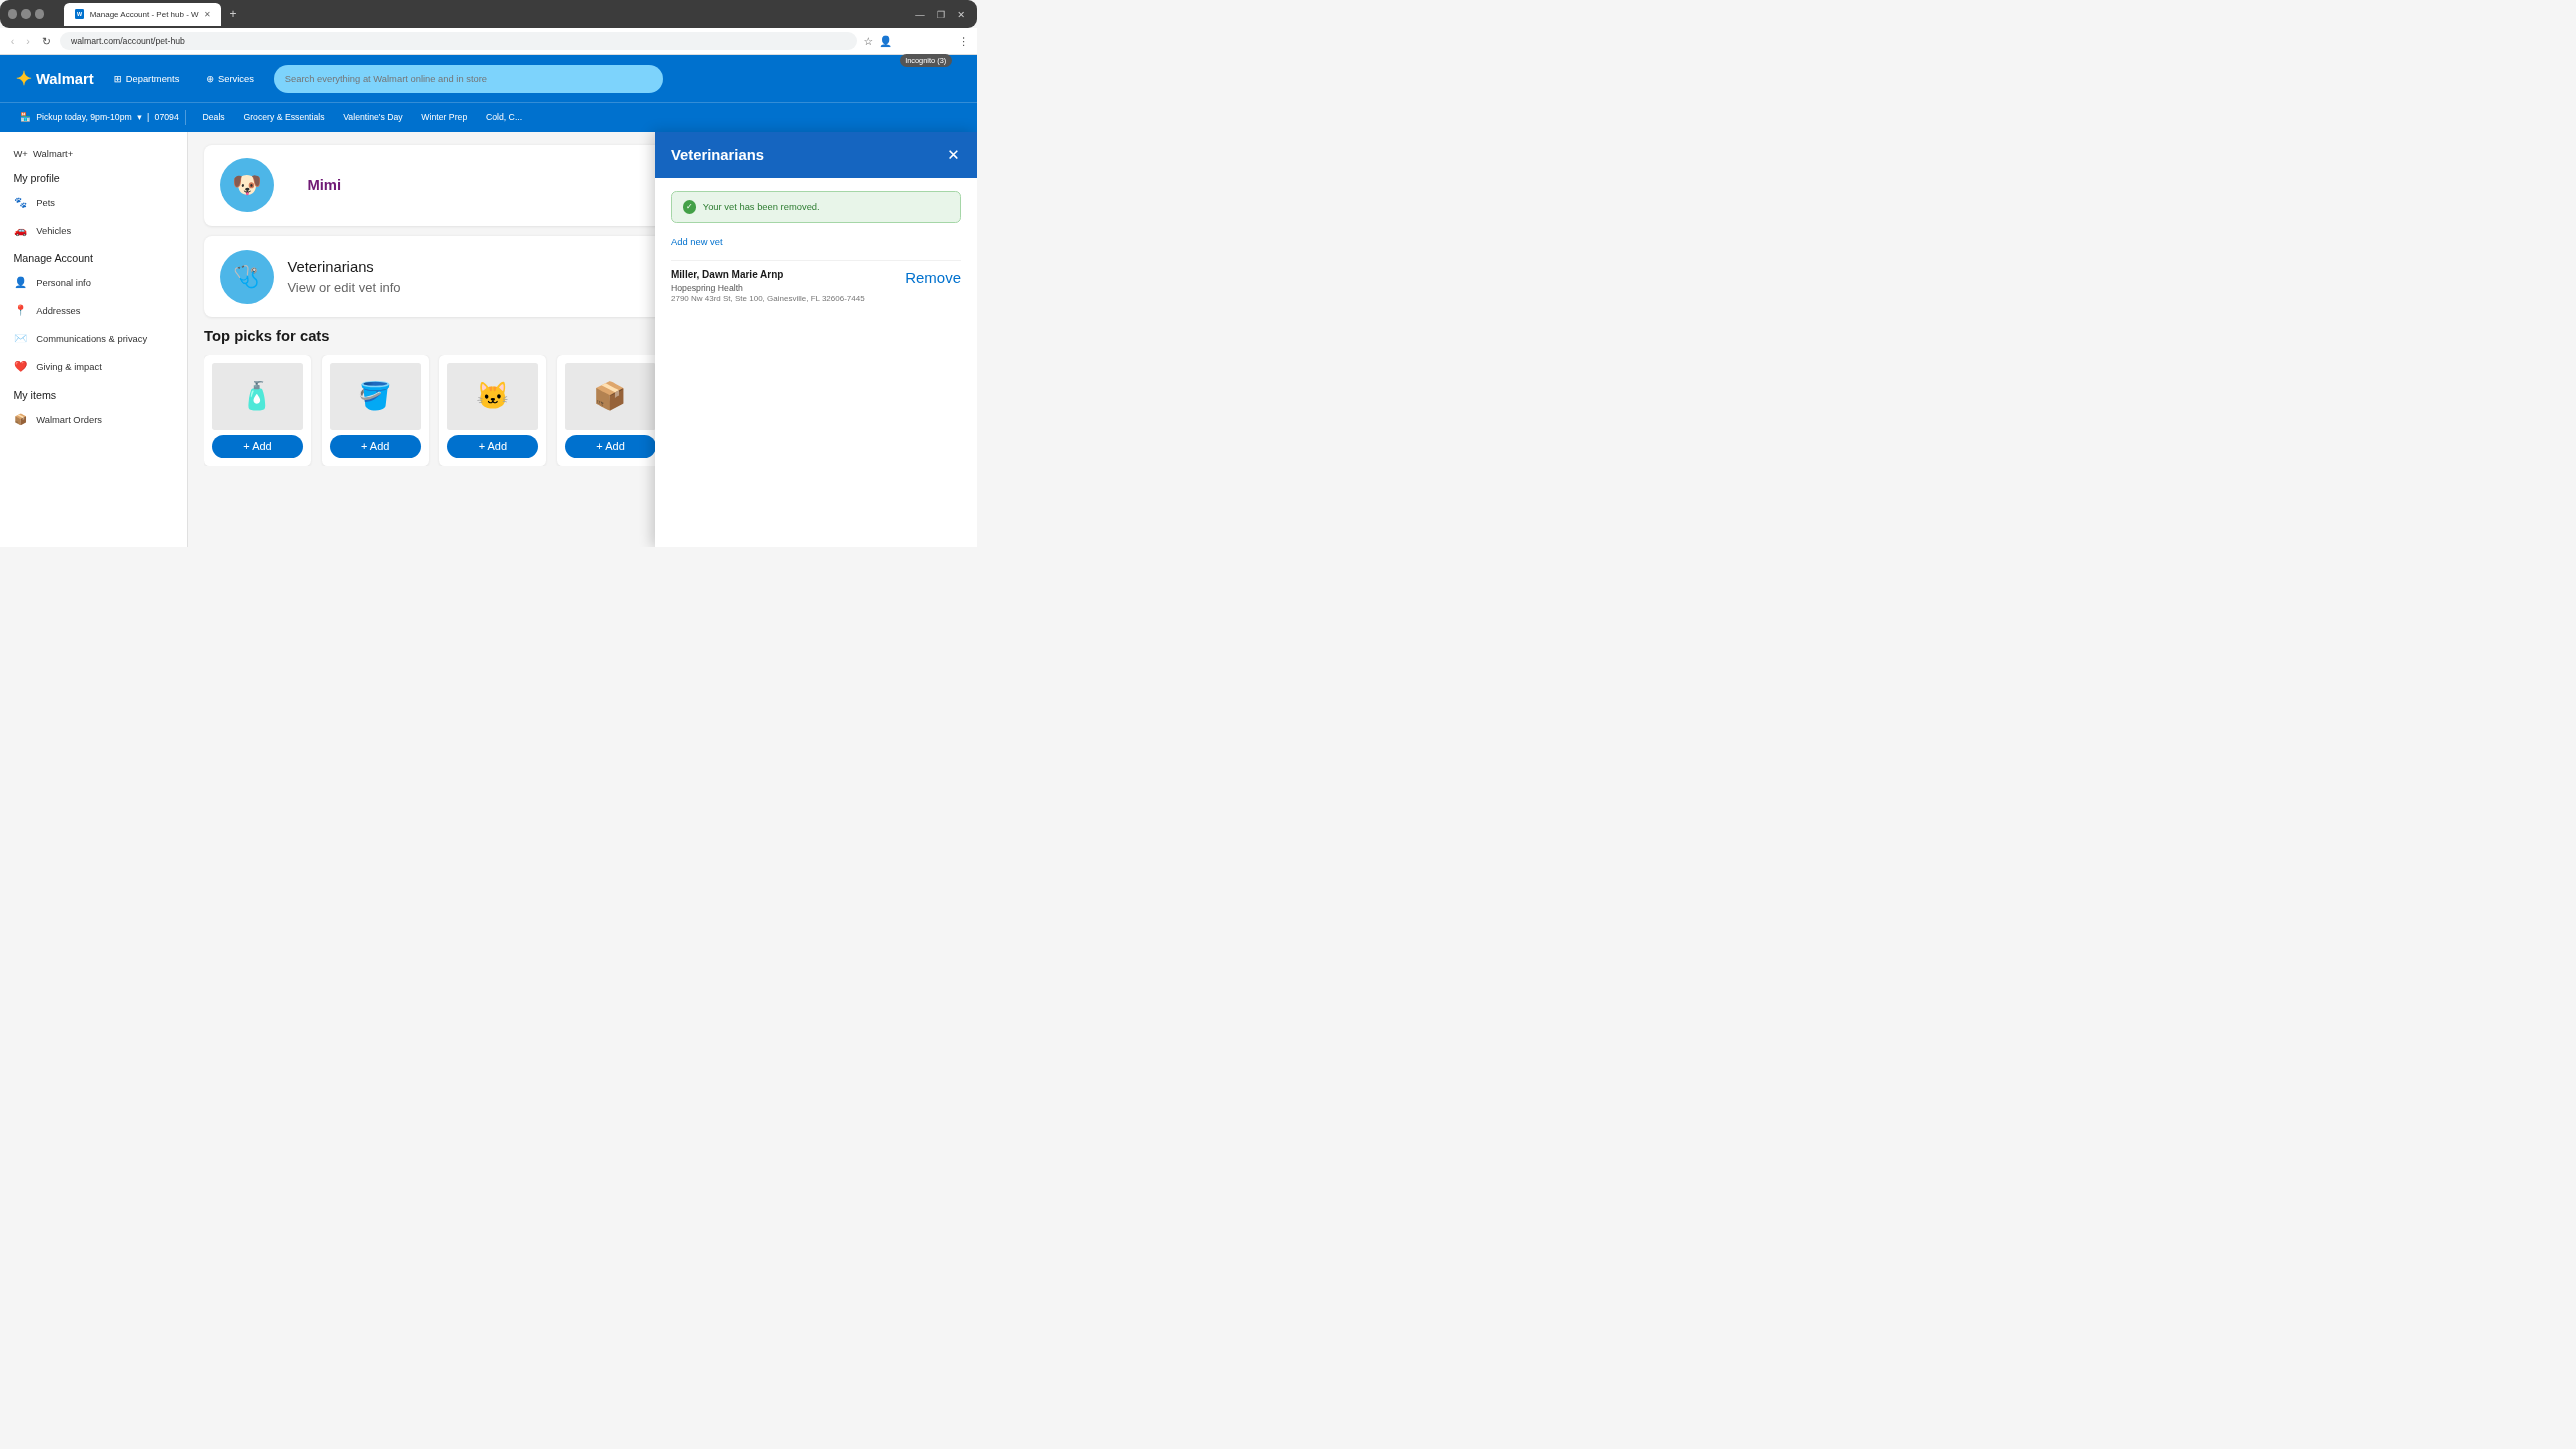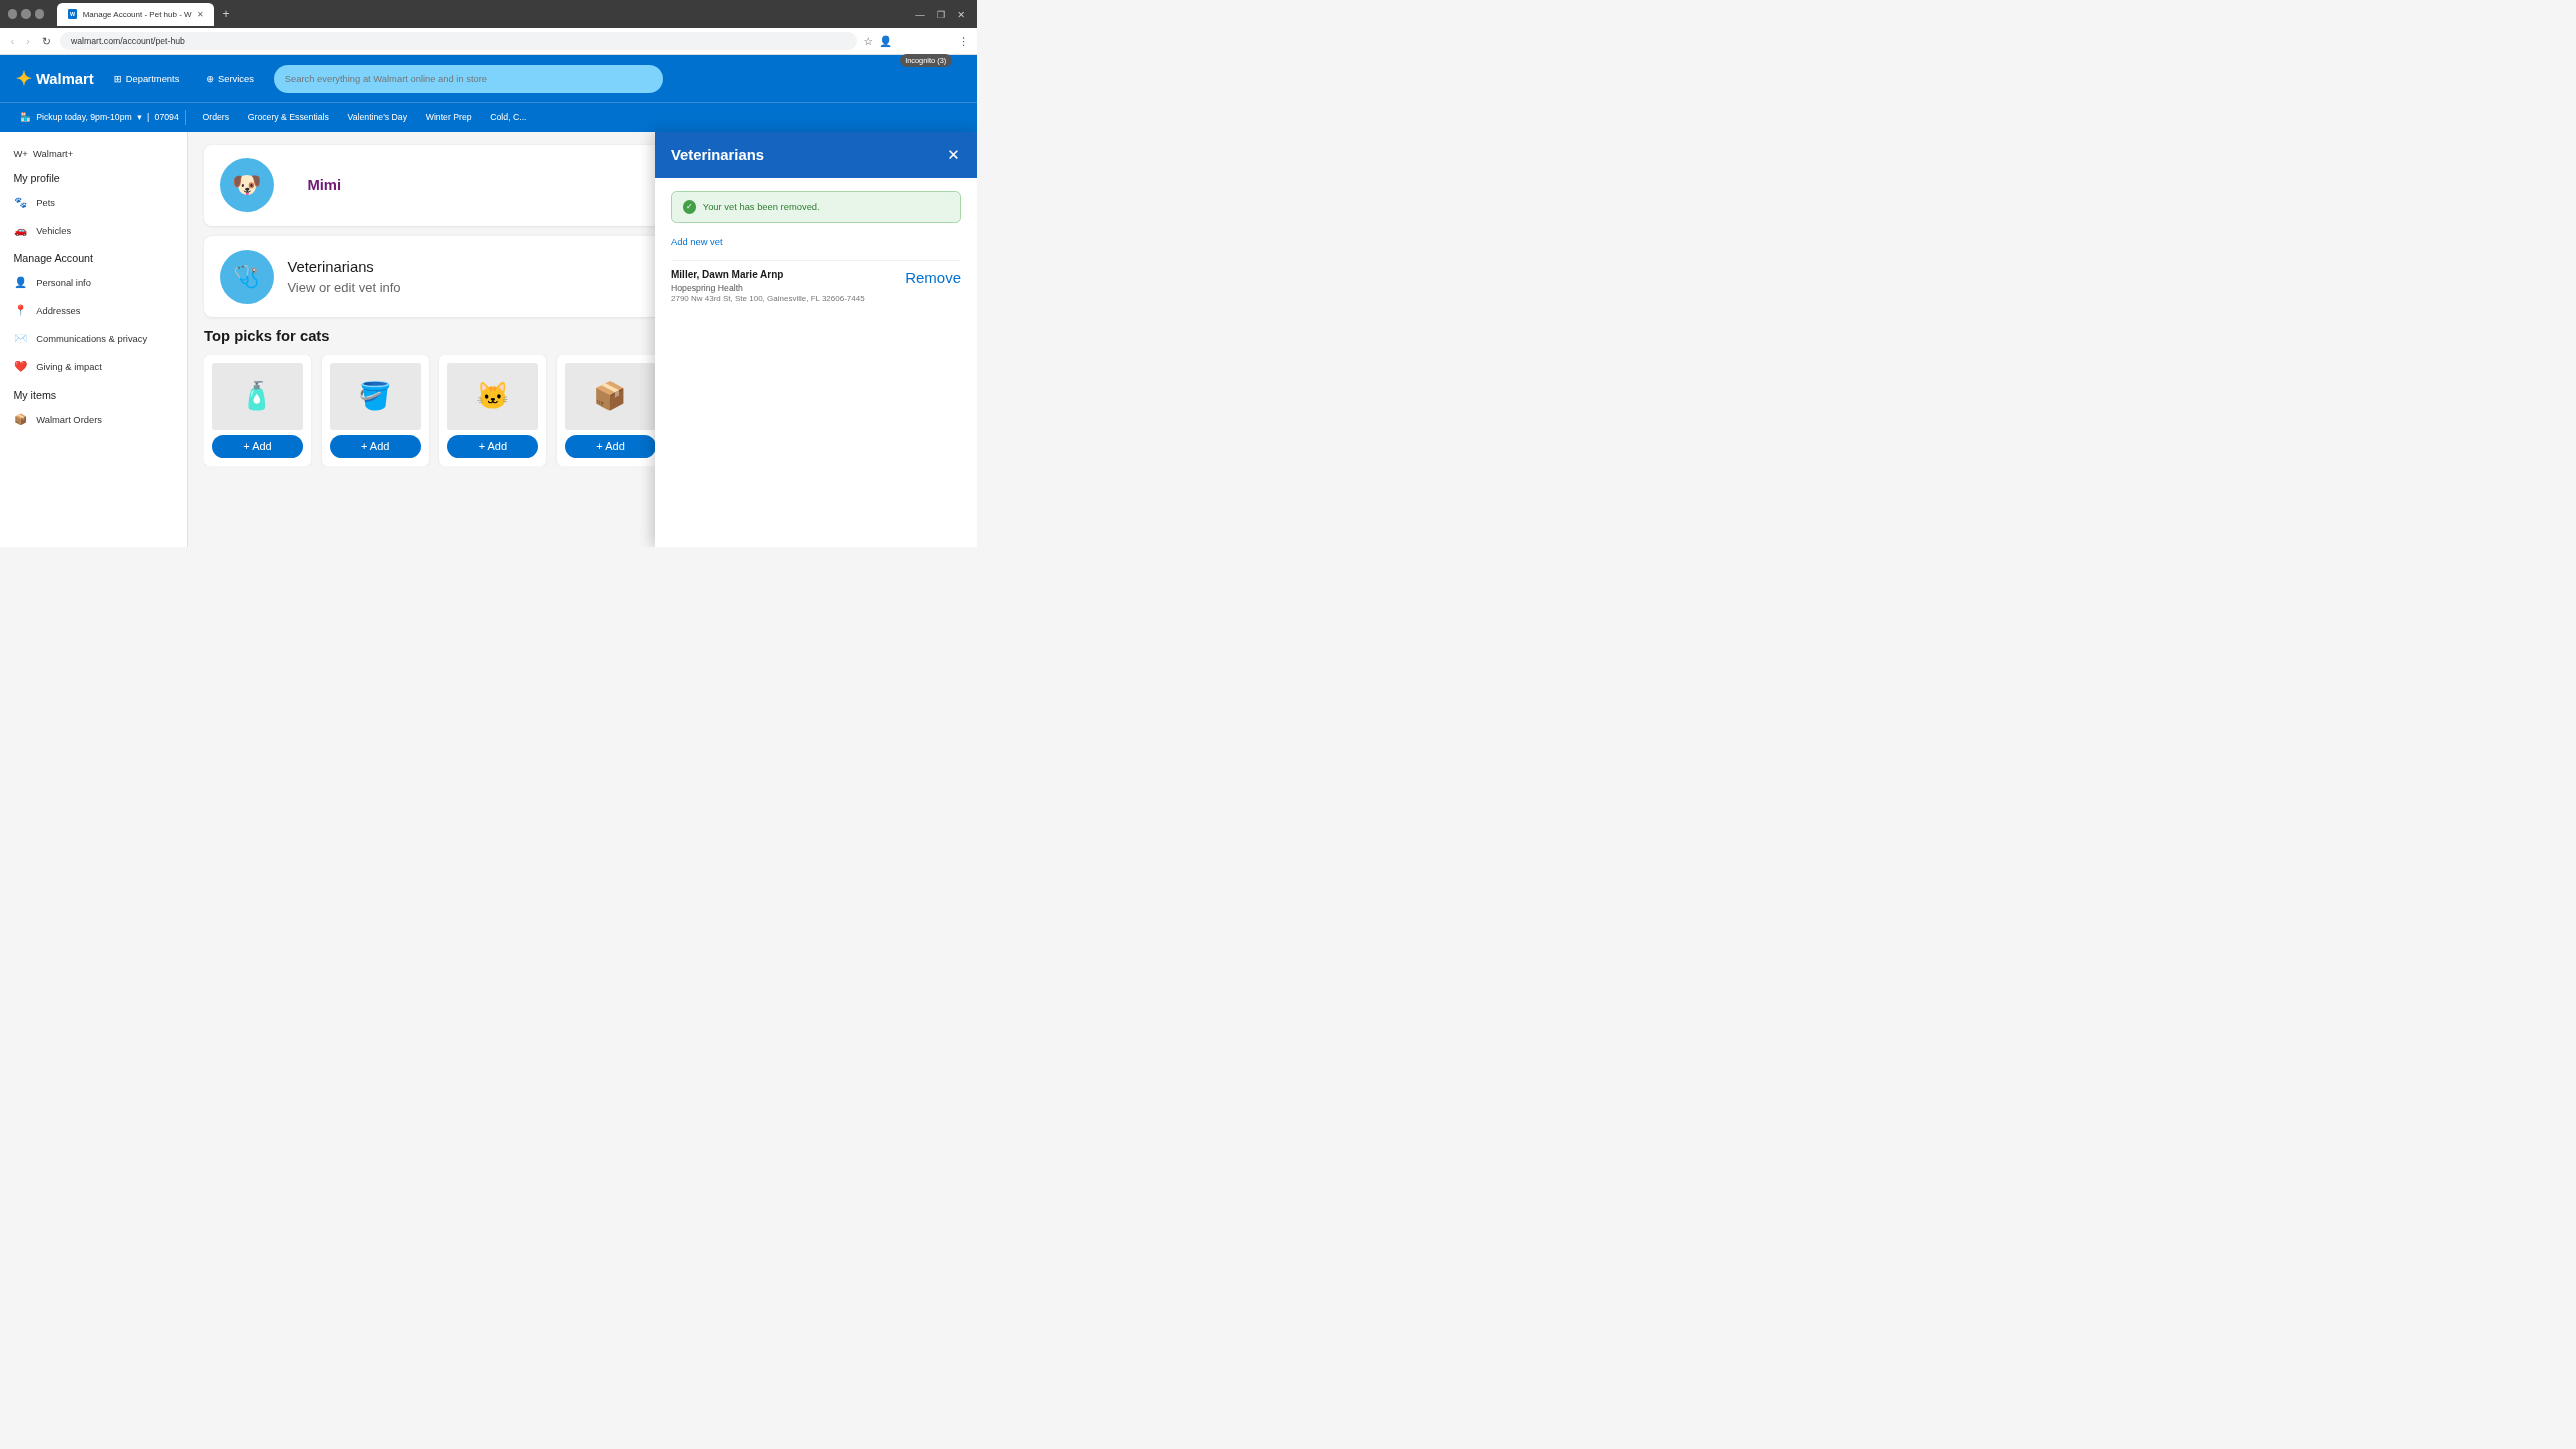--- a/index.html
+++ b/index.html
@@ -5,21 +5,22 @@
     * { box-sizing: border-box; margin: 0; padding: 0; }
     body { font-family: 'Helvetica Neue', Arial, sans-serif; background: #f5f5f5; overflow: hidden; width: 977px; height: 547px; }
 
     
     .browser-chrome {
       background: #3c3c3c;
       height: 28px;
       display: flex;
       align-items: center;
       padding: 0 8px;
-      gap: 13px;
+      gap: 20px;
+      border-radius: 9px;
     }
     .browser-controls {
       display: flex;
       align-items: center;
       gap: 4px;
     }
     .window-btn {
       width: 9.4px; height: 9.4px;
       border-radius: 50%;
       background: #888;
@@ -534,21 +535,21 @@
 </div>
 
 <div class="sub-nav">
   <div class="pickup-btn">
     <span>🏪</span>
     <span>Pickup today, 9pm-10pm</span>
     <span>▾</span>
     <span> | </span>
     <span>07094</span>
   </div>
-  <a class="nav-link">Orders</a>
+  <a class="nav-link">Deals</a>
   <a class="nav-link">Grocery &amp; Essentials</a>
   <a class="nav-link">Valentine's Day</a>
   <a class="nav-link">Winter Prep</a>
   <a class="nav-link">Cold, C...</a>
 </div>
 
 <div class="main-content">
 
   <aside class="sidebar">
     <div class="sidebar-walmart-plus">

